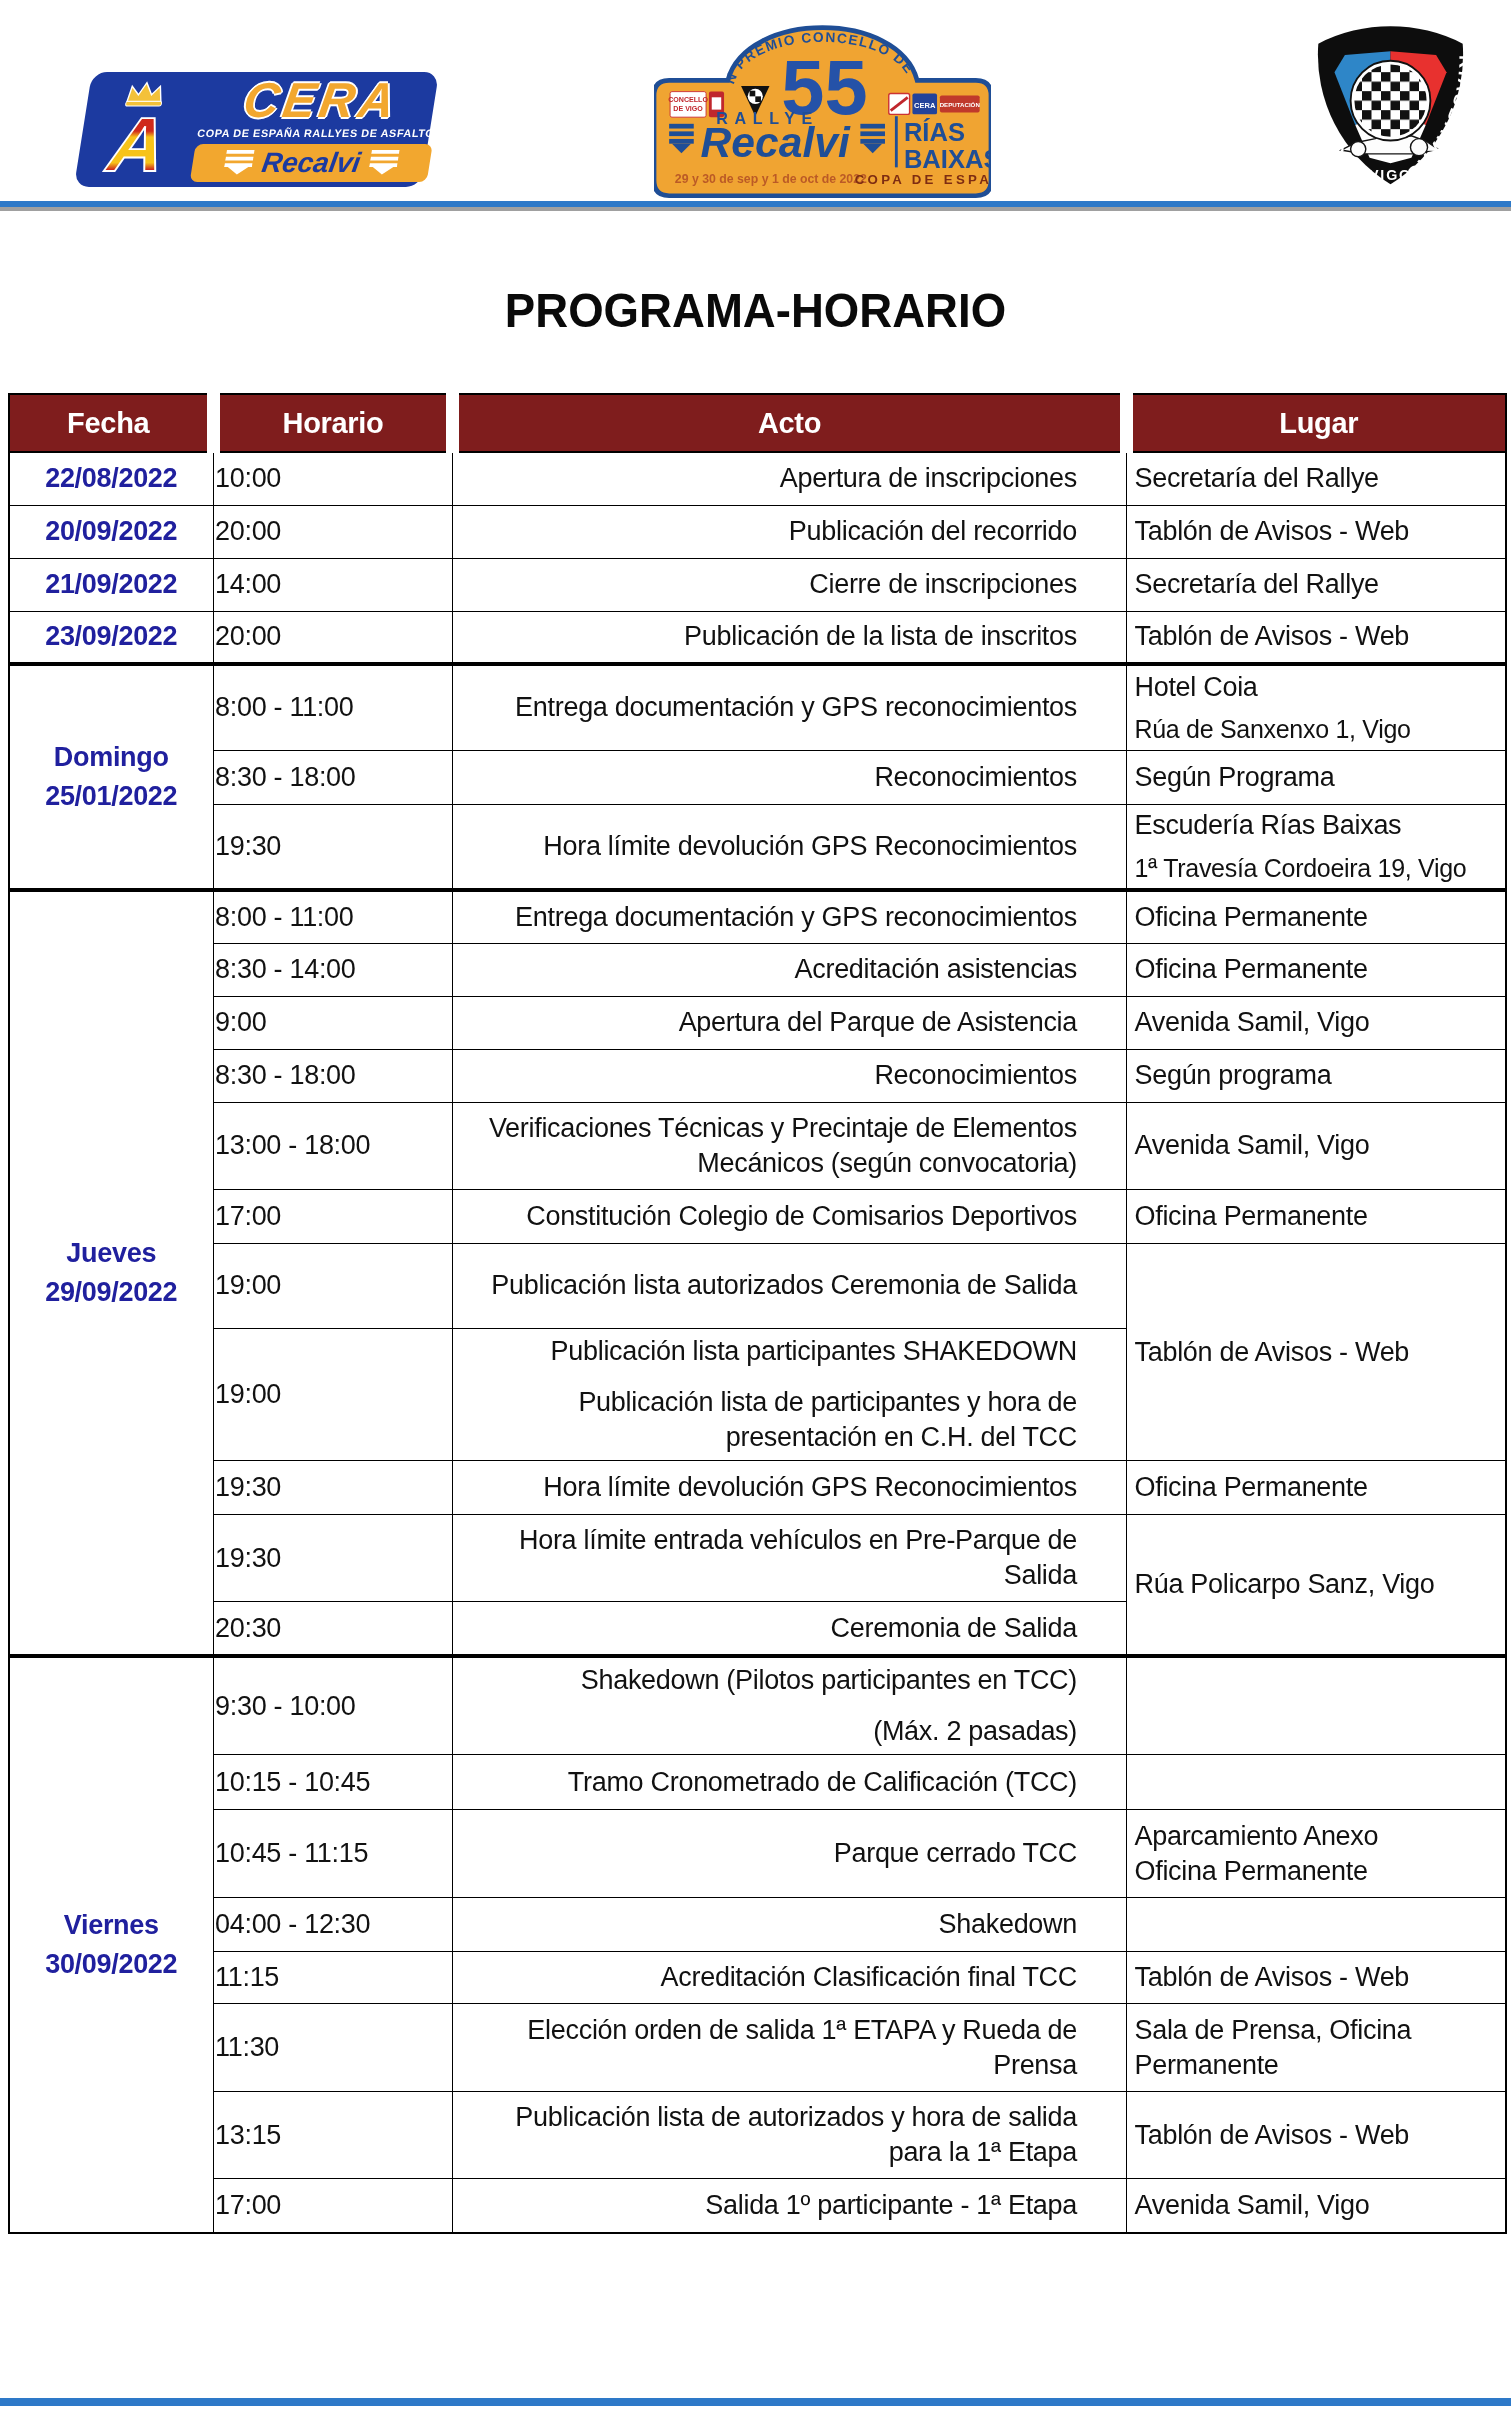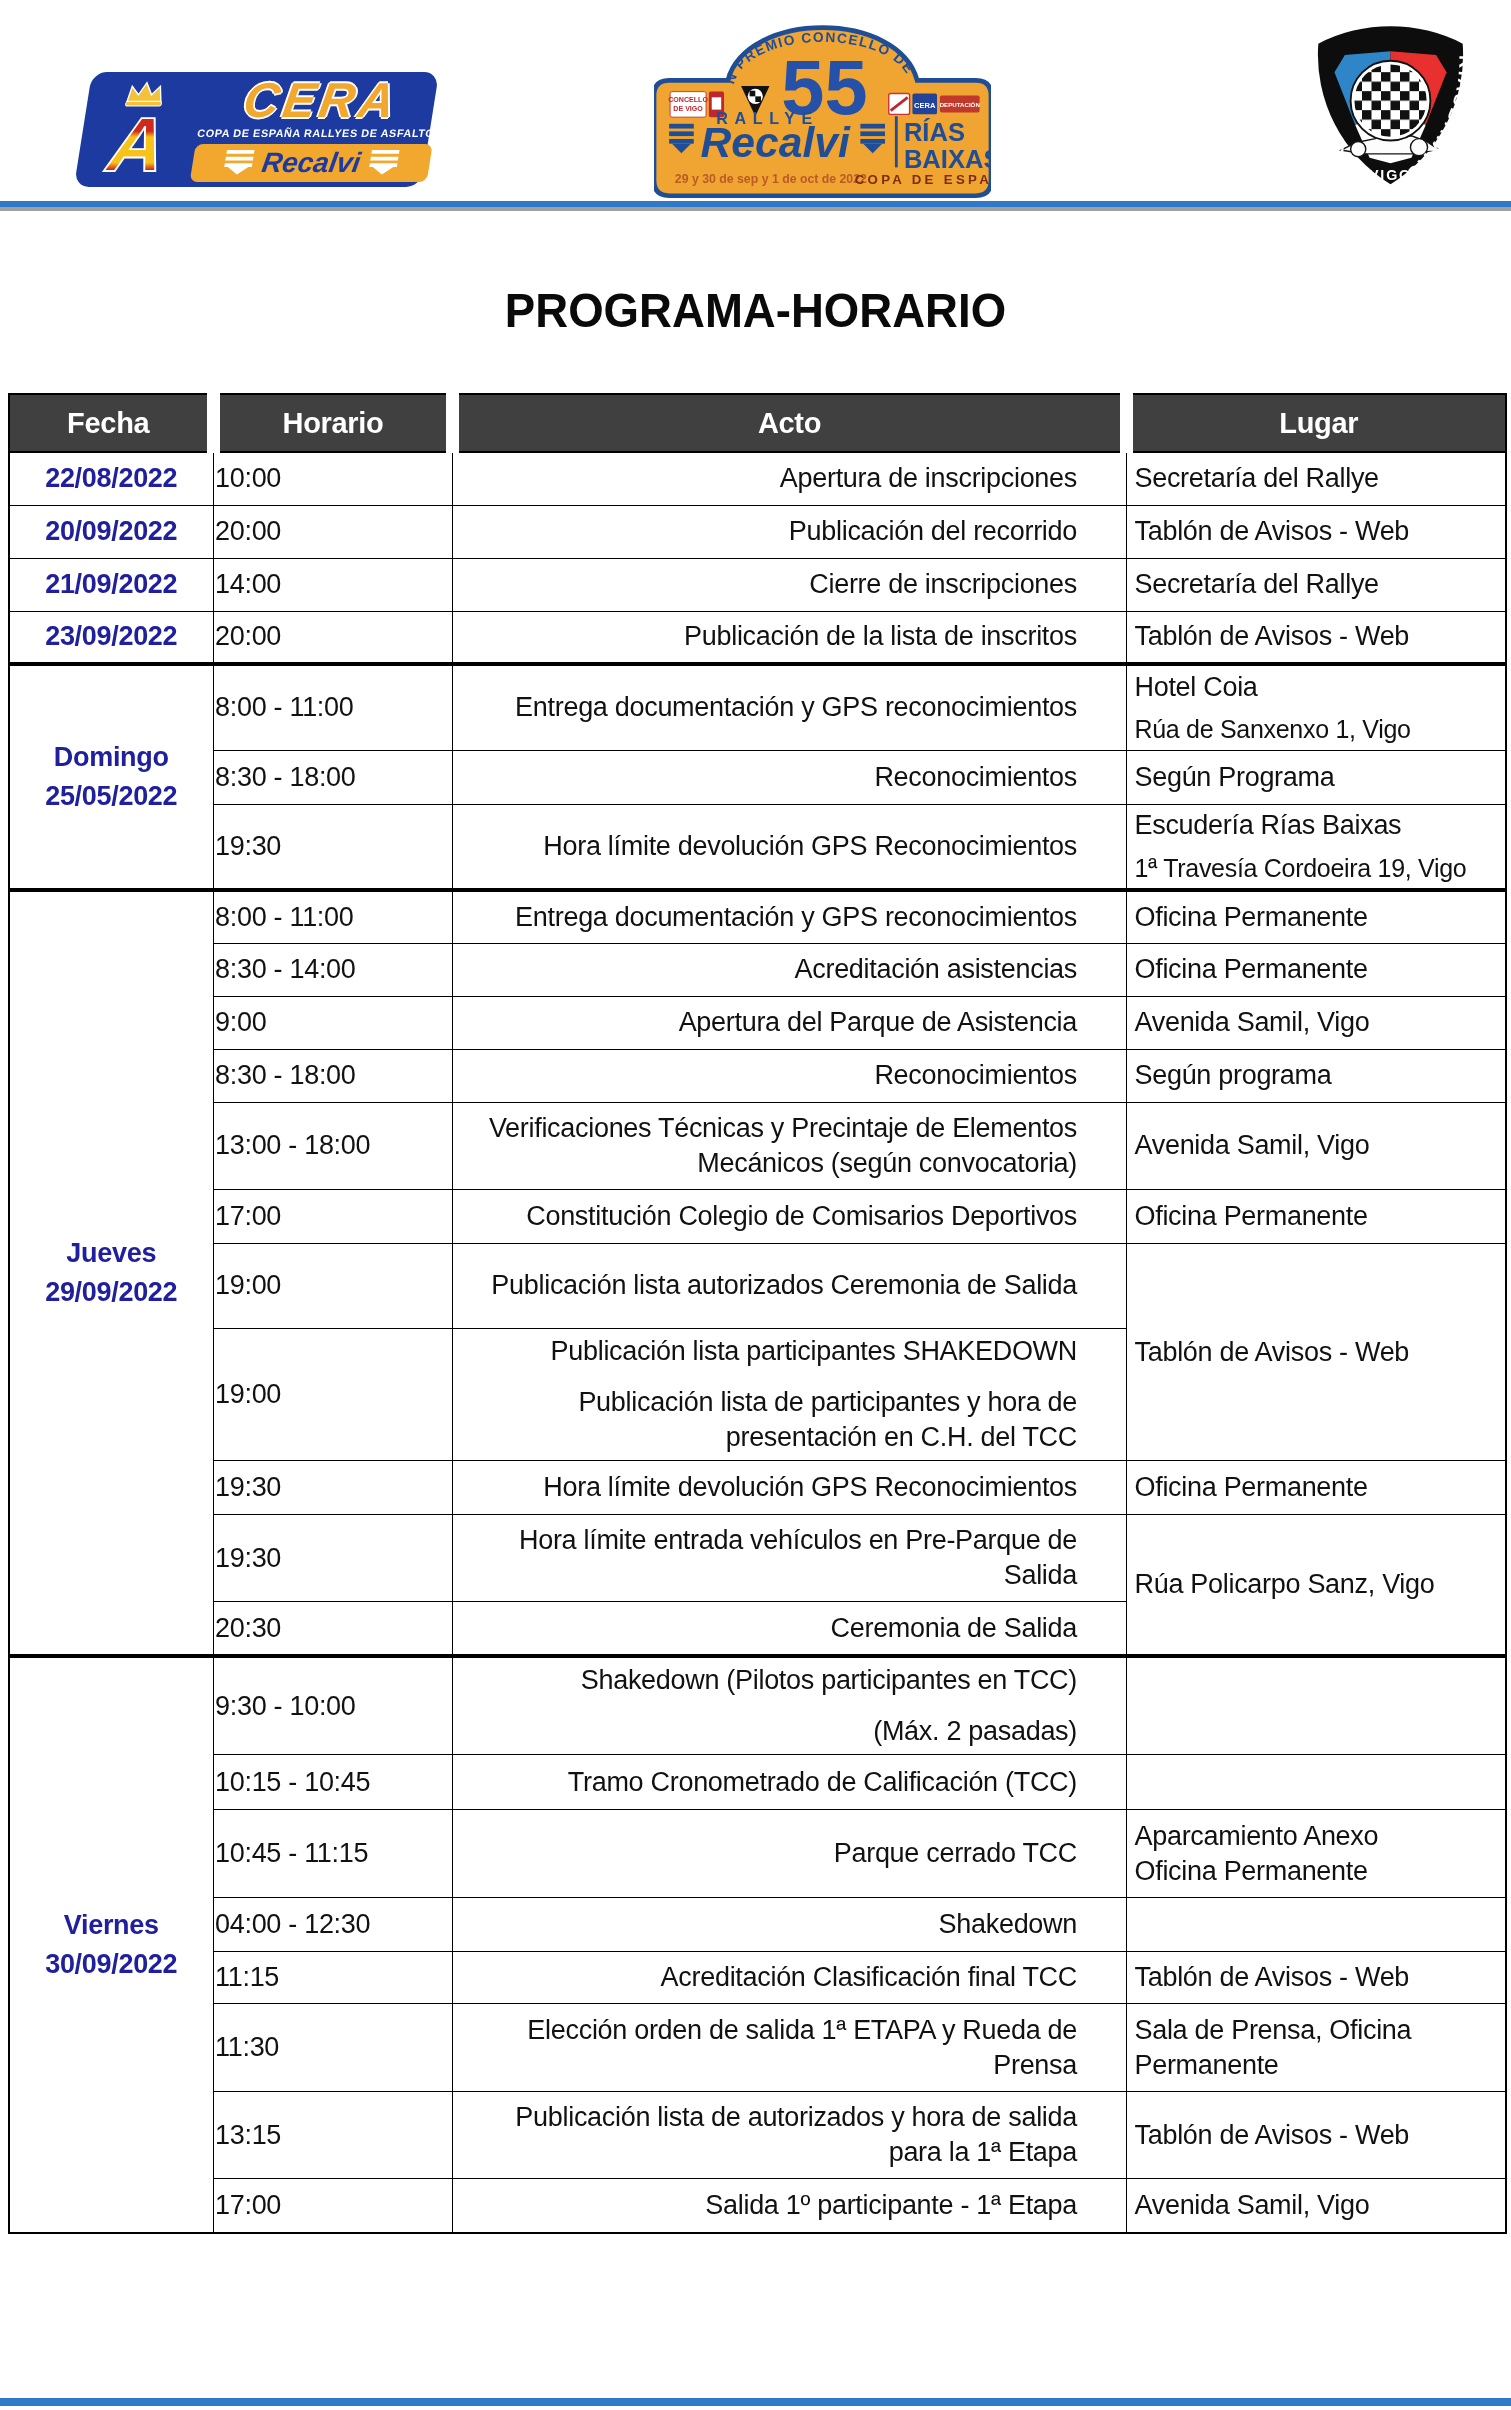--- a/index.html
+++ b/index.html
@@ -28,21 +28,21 @@
   .rule-gray{top:207px;height:3.8px;background:#a0a0a0;}
   .footer-rule{position:absolute;left:0;top:2398px;height:7.5px;width:1511px;background:#2e79c8;}
 
   
   .title{position:absolute;left:0;top:282px;width:100%;margin:0;text-align:center;
          font-size:49px;font-weight:bold;color:#0a0a0a;transform:scaleX(.93);letter-spacing:0;}
 
   
   .schedule{position:absolute;left:7.5px;top:393px;width:1498px;border-collapse:collapse;
             table-layout:fixed;letter-spacing:-0.3px;}
-  .schedule th{background:#404040;color:#fff;font-size:29px;font-weight:bold;height:54px;
+  .schedule th{background:#7f1d1d;color:#fff;font-size:29px;font-weight:bold;height:54px;
                border-top:2.8px solid #000;border-bottom:2.8px solid #000;
                border-left:13px solid #fff;border-right:13px solid #fff;}
   .schedule th:first-child{border-left:2.8px solid #000;}
   .schedule th:last-child{border-right:2.8px solid #000;}
   .schedule{border:2.8px solid #000;}
   .schedule td{border:1.9px solid #000;font-size:27px;vertical-align:middle;background:#fff;}
   tr.sec td{border-top:4.7px solid #000;}
   td.fecha{color:#20209e;font-weight:bold;text-align:center;}
   td.fecha div{line-height:1.45;}
   td.hora{text-align:left;}
@@ -225,21 +225,21 @@
       <tr style="height:53px">
         <td class="fecha">23/09/2022</td>
         <td class="hora">20:00</td>
         <td class="acto">Publicación de la lista de inscritos</td>
         <td class="lugar">Tablón de Avisos - Web</td>
       </tr>
 
       <tr class="sec" style="height:83px">
         <td class="fecha" rowspan="3">
           <div>Domingo</div>
-          <div>25/05/2022</div>
+          <div>25/01/2022</div>
         </td>
         <td class="hora">8:00 - 11:00</td>
         <td class="acto">Entrega documentación y GPS reconocimientos</td>
         <td class="lugar">
           <div>Hotel Coia</div>
           <div class="sub">Rúa de Sanxenxo 1, Vigo</div>
         </td>
       </tr>
       <tr style="height:54px">
         <td class="hora">8:30 - 18:00</td>

